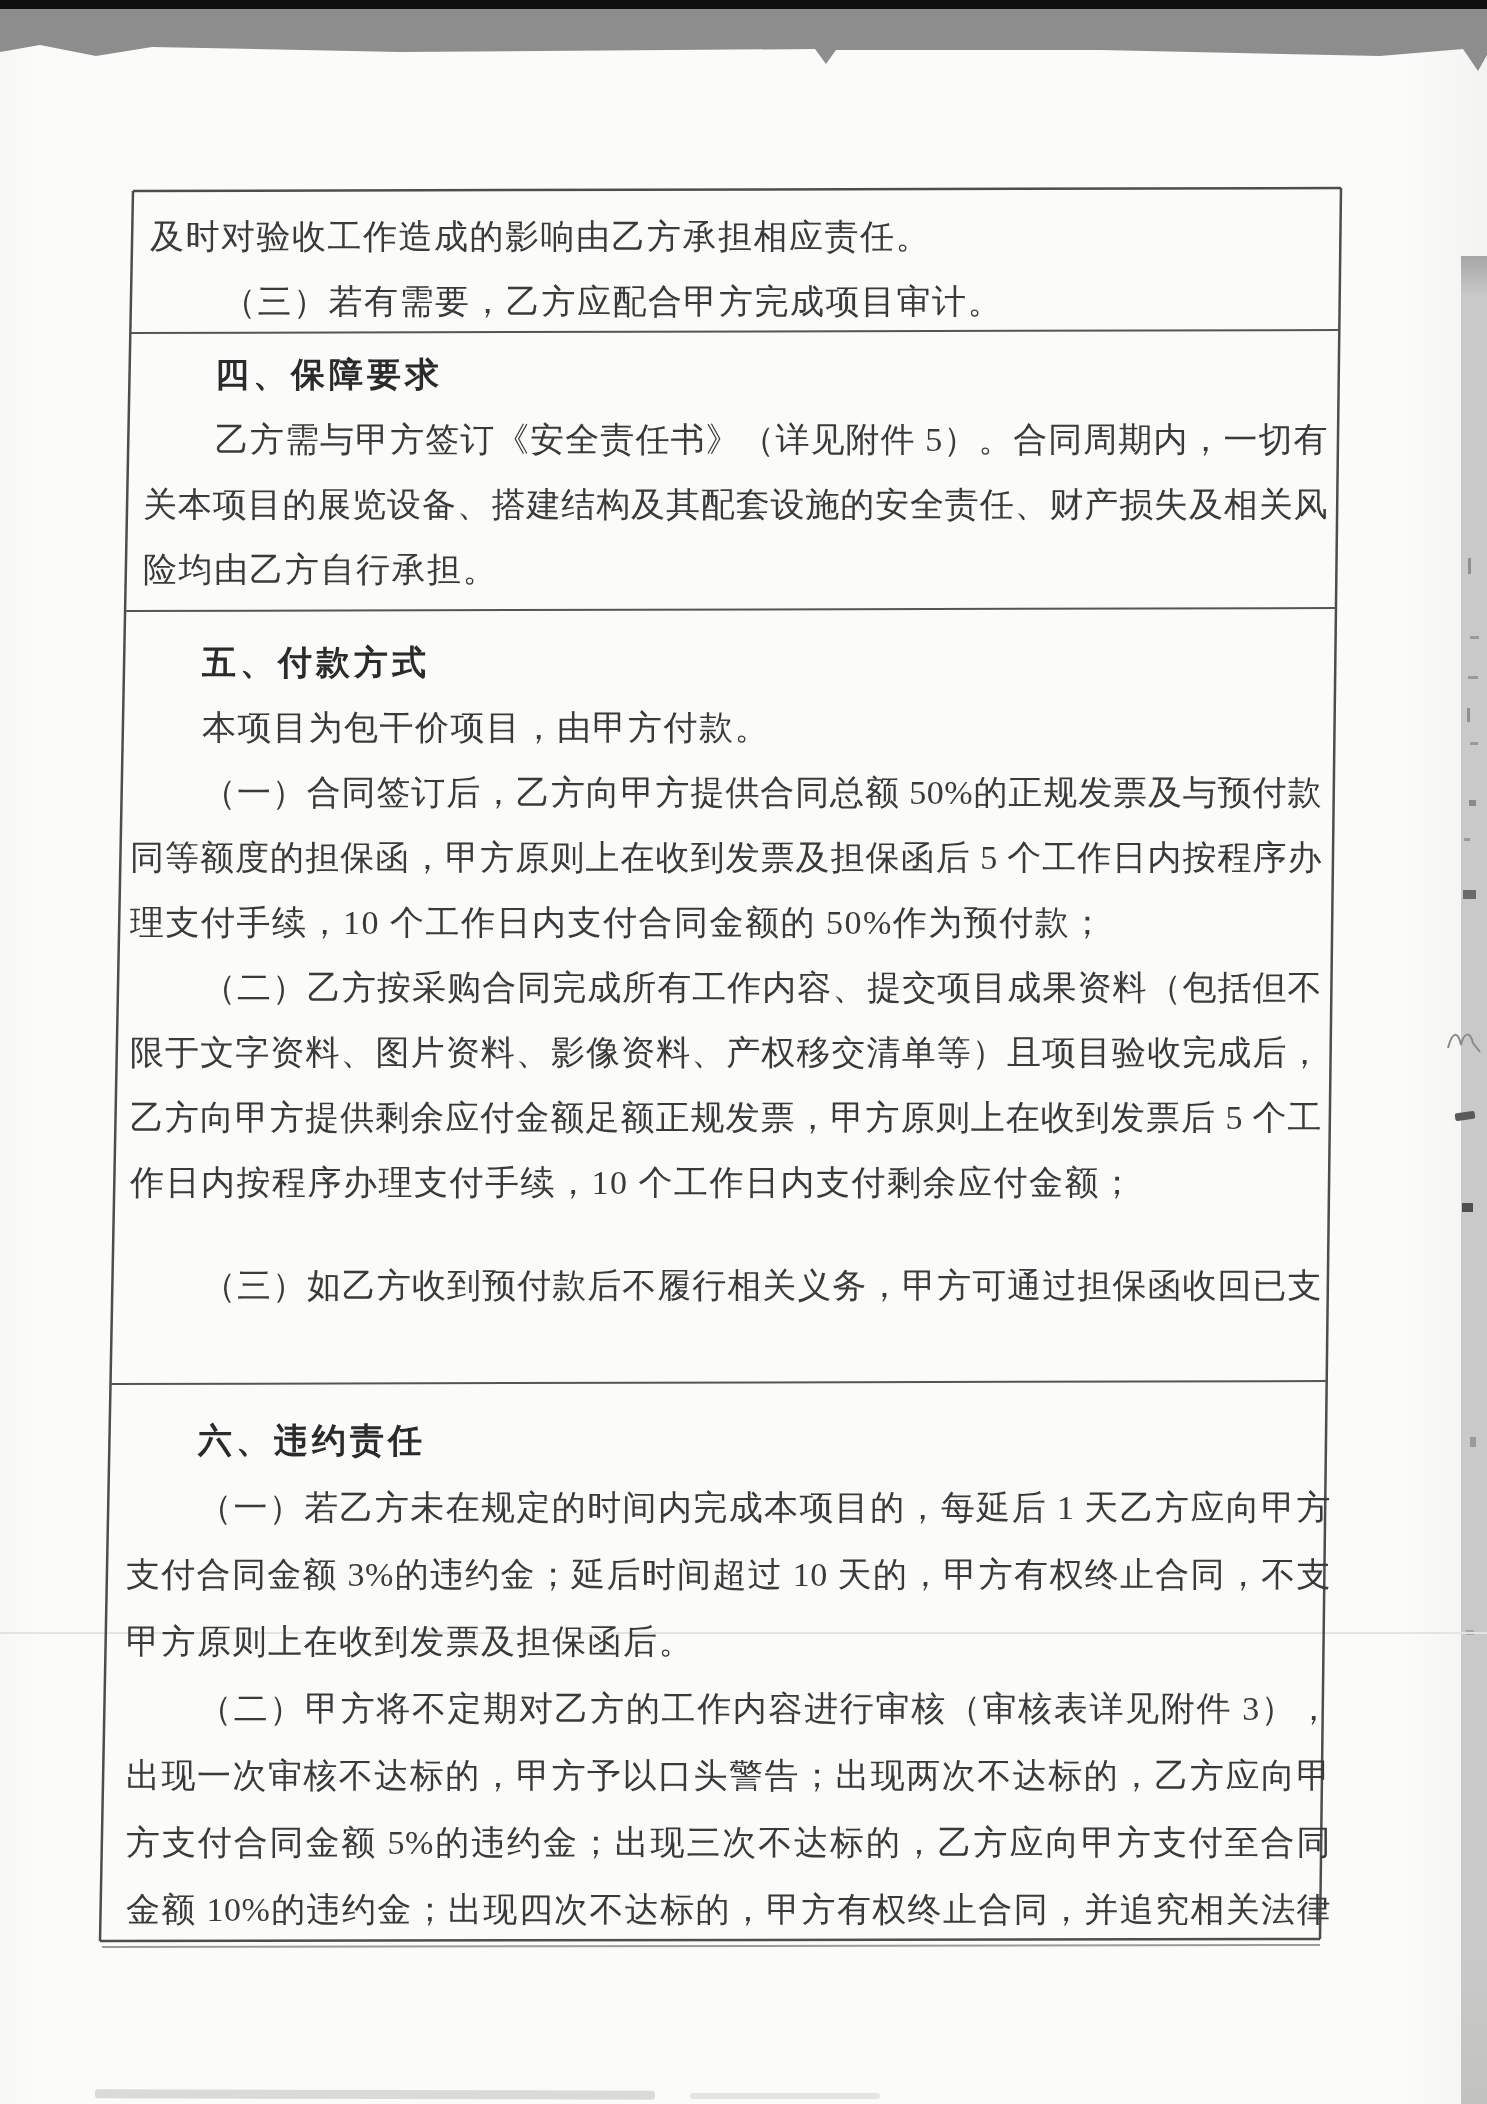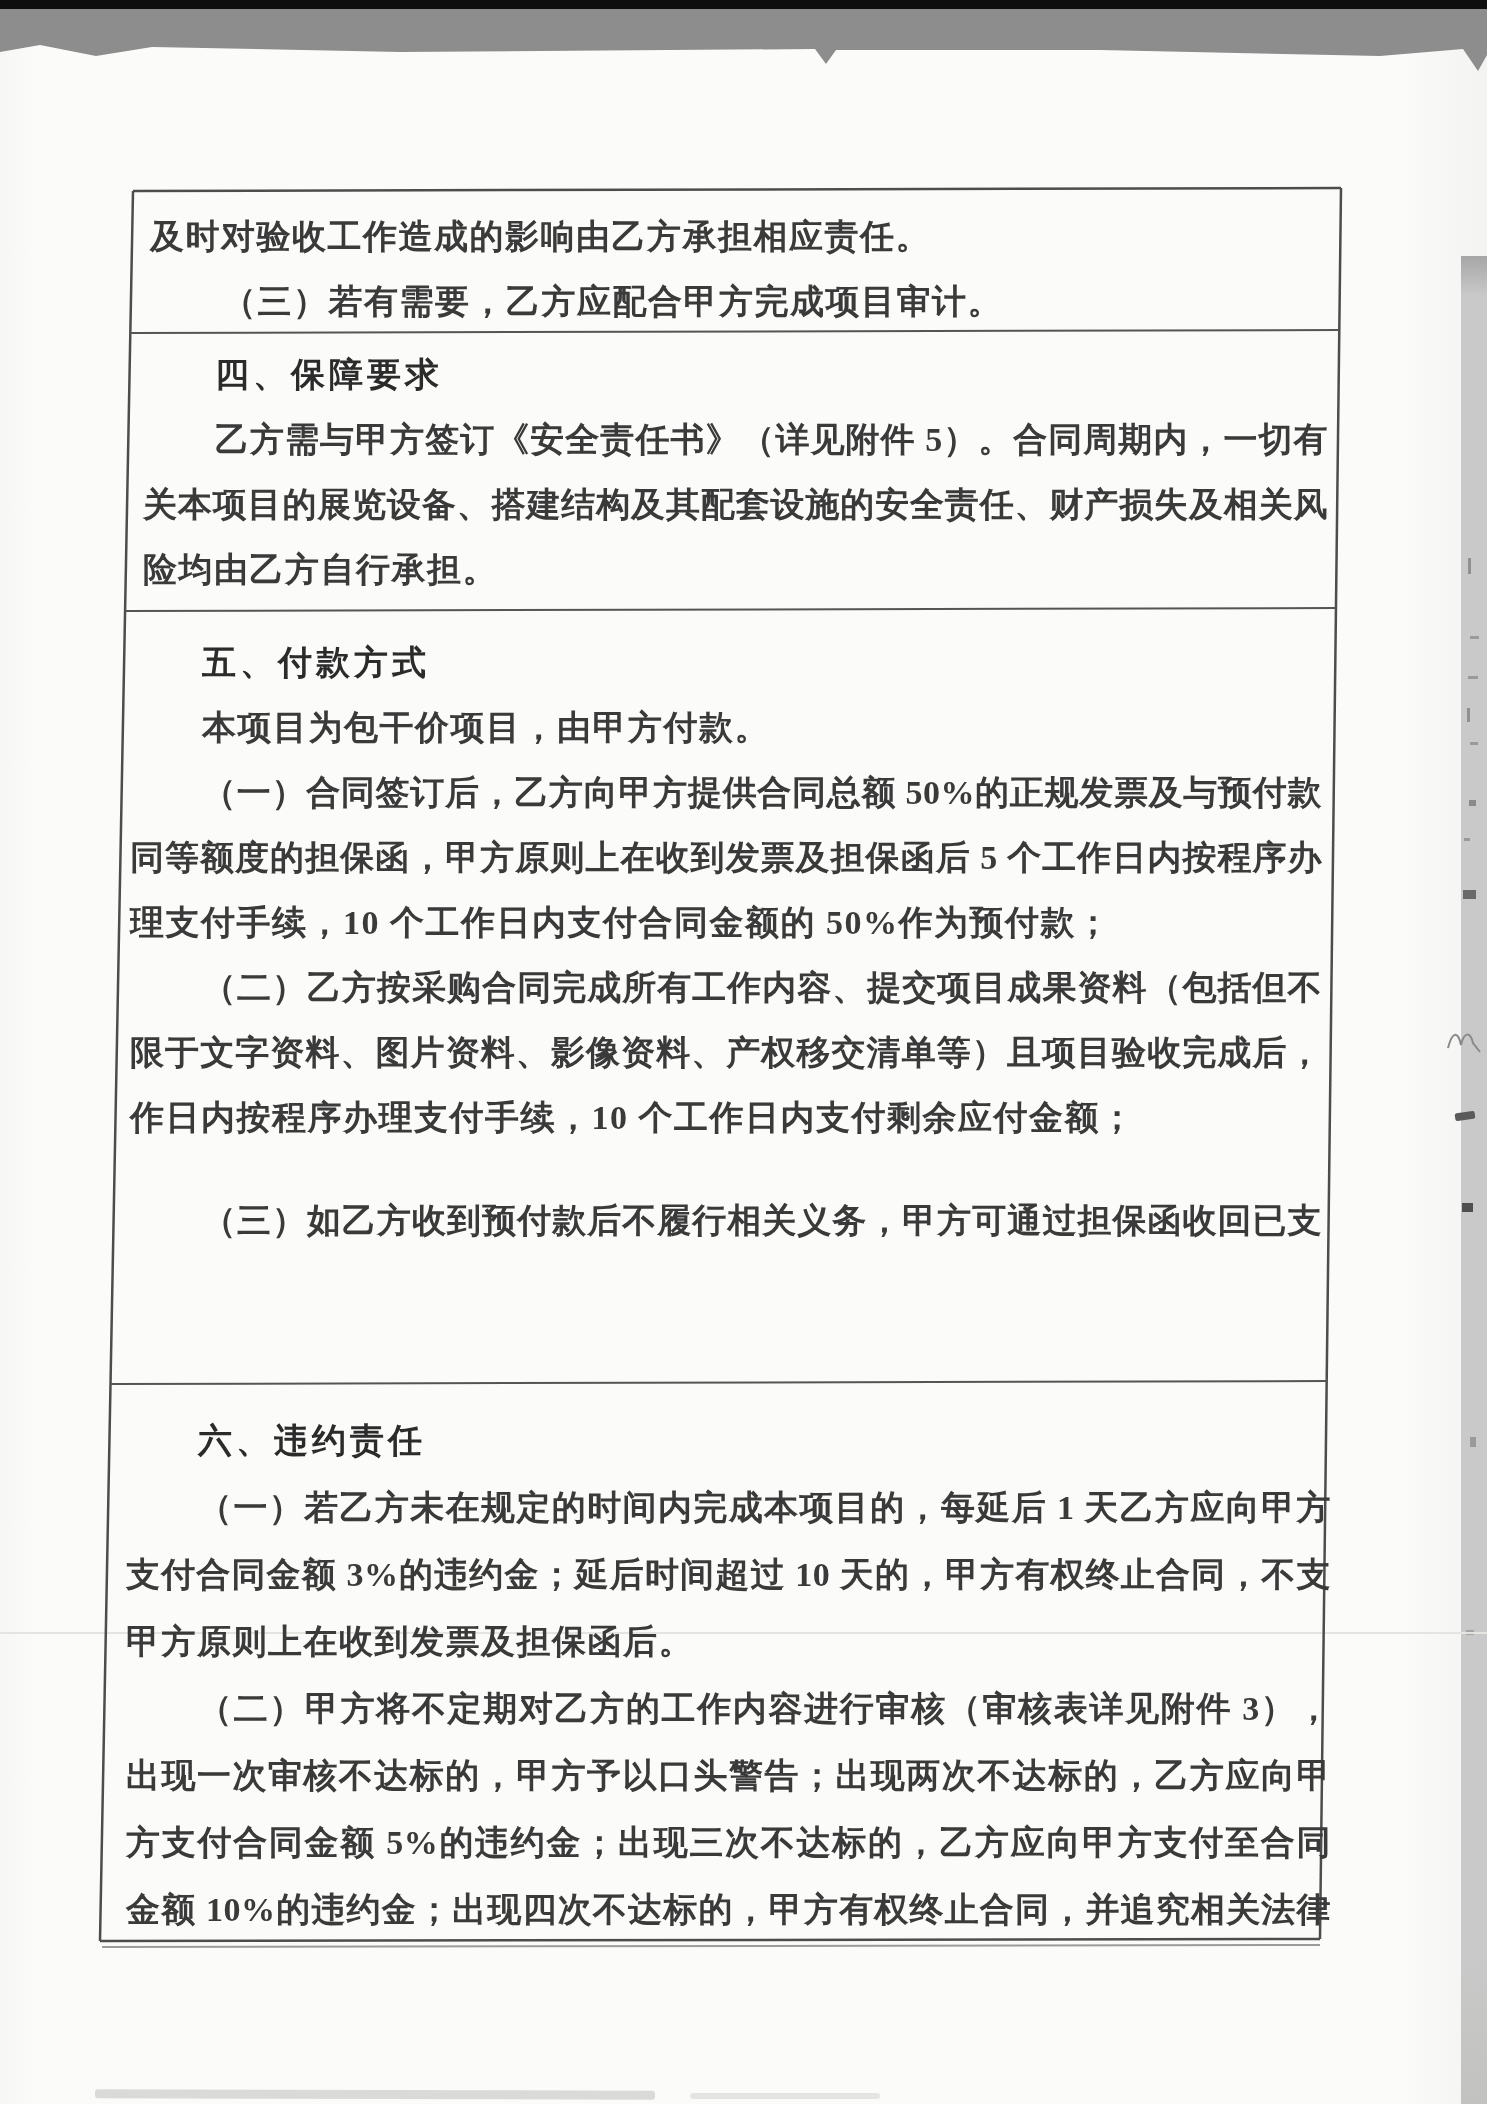--- a/index.html
+++ b/index.html
@@ -21,21 +21,21 @@
     position:absolute;left:1461px;top:256px;width:26px;height:1848px;
     background:linear-gradient(180deg,#a6a6a6 0px,#b4b4b4 16px,var(--strip) 40px,var(--strip) 92%,#c2c2c0 100%);
   }
   .artifact{position:absolute;}
   .hline-artifact{position:absolute;left:0;top:1632px;width:100%;height:2px;background:#e4e4e1;}
   .smudge{position:absolute;border-radius:3px;}
   .smudge.s1{left:95px;top:2090px;width:560px;height:9px;background:#bfbfbd;opacity:.55;transform:rotate(.15deg);}
   .smudge.s2{left:690px;top:2093px;width:190px;height:6px;background:#c8c8c6;opacity:.45;}
   svg.frame{position:absolute;left:0;top:0;pointer-events:none;}
   .trow{position:absolute;box-sizing:border-box;}
-  .line{height:65px;line-height:65px;font-size:34px;color:var(--ink);letter-spacing:1.5px;white-space:nowrap;font-weight:bold;}
+  .line{height:65px;line-height:65px;font-size:34px;color:var(--ink);letter-spacing:1.5px;white-space:nowrap;}
   .trow.r3 .line{height:67px;line-height:67px;}
   .line.fill{white-space:normal;text-align:justify;text-align-last:justify;text-justify:inter-character;letter-spacing:.5px;}
   .line.indent{padding-left:72px;}
   .line.gap{margin-top:38px;}
   .line.heading{font-family:Liberation Sans, sans-serif;font-weight:700;letter-spacing:4px;color:var(--hink);}
 </style>
 </head>
 <body>
 
 <div class="page">
@@ -84,20 +84,21 @@
       <div class="line">险均由乙方自行承担。</div>
     </div>
   <div class="trow r2" style="left:130px;top:610px;width:1192px;height:773px;padding-top:20px;">
       <div class="line heading indent">五、付款方式</div>
       <div class="line indent">本项目为包干价项目，由甲方付款。</div>
       <div class="line indent fill">（一）合同签订后，乙方向甲方提供合同总额 50%的正规发票及与预付款</div>
       <div class="line fill">同等额度的担保函，甲方原则上在收到发票及担保函后 5 个工作日内按程序办</div>
       <div class="line">理支付手续，10 个工作日内支付合同金额的 50%作为预付款；</div>
       <div class="line indent fill">（二）乙方按采购合同完成所有工作内容、提交项目成果资料（包括但不</div>
       <div class="line fill">限于文字资料、图片资料、影像资料、产权移交清单等）且项目验收完成后，</div>
+      <div class="line fill">乙方向甲方提供剩余应付金额足额正规发票，甲方原则上在收到发票后 5 个工</div>
       <div class="line">作日内按程序办理支付手续，10 个工作日内支付剩余应付金额；</div>
       <div class="line indent fill gap">（三）如乙方收到预付款后不履行相关义务，甲方可通过担保函收回已支</div>
     </div>
   <div class="trow r3" style="left:112px;top:1383px;width:1205px;height:558px;padding-top:24px;margin-left:14px;">
       <div class="line heading indent">六、违约责任</div>
       <div class="line indent fill">（一）若乙方未在规定的时间内完成本项目的，每延后 1 天乙方应向甲方</div>
       <div class="line fill">支付合同金额 3%的违约金；延后时间超过 10 天的，甲方有权终止合同，不支</div>
       <div class="line">甲方原则上在收到发票及担保函后。</div>
       <div class="line indent fill">（二）甲方将不定期对乙方的工作内容进行审核（审核表详见附件 3），</div>
       <div class="line fill">出现一次审核不达标的，甲方予以口头警告；出现两次不达标的，乙方应向甲</div>

